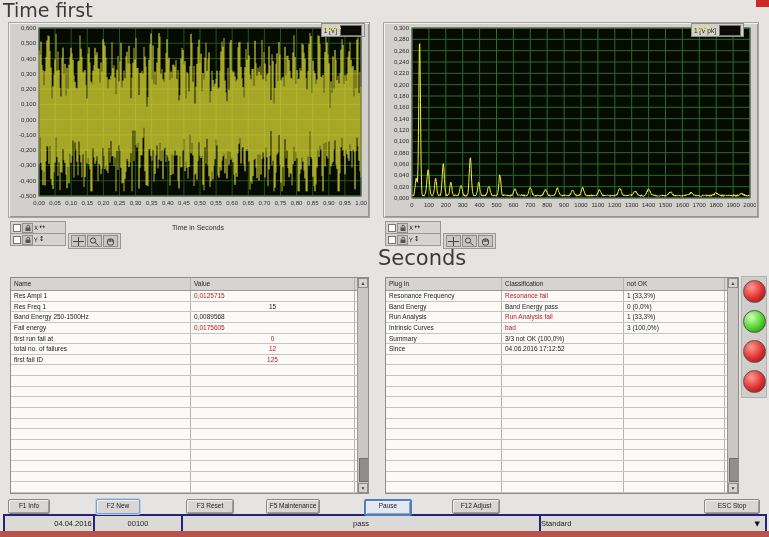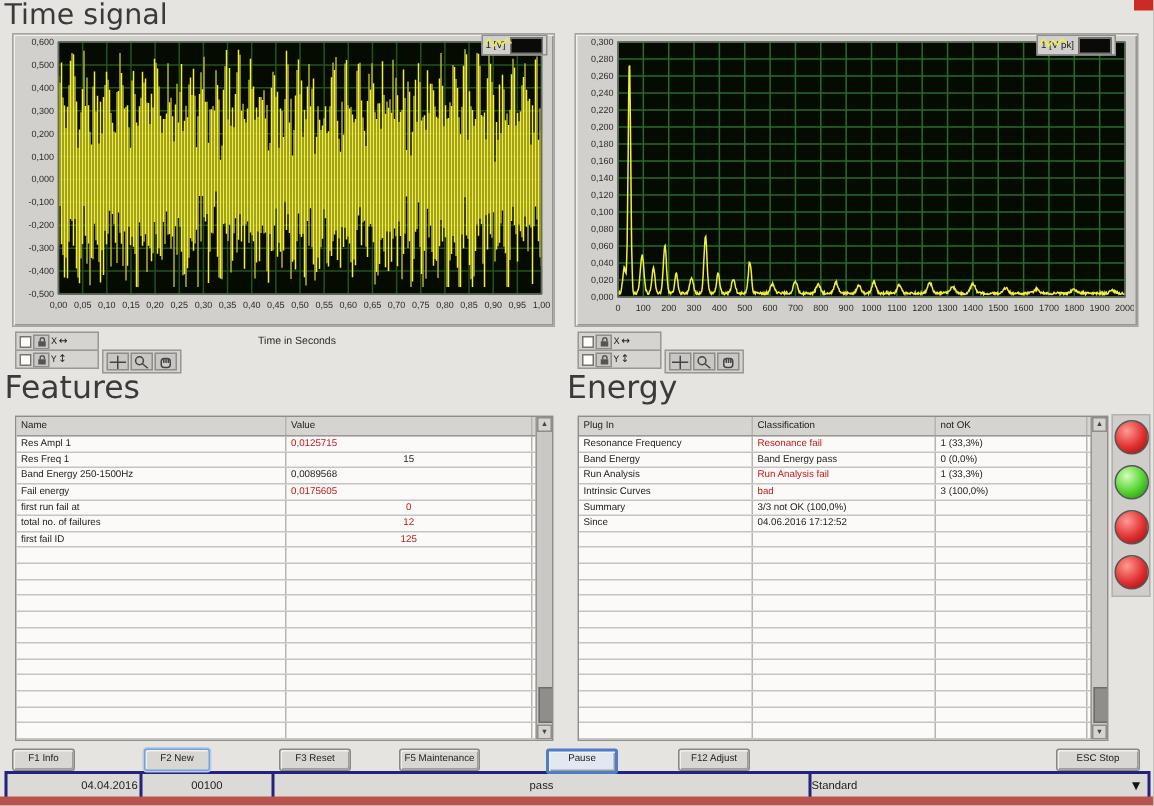--- a/index.html
+++ b/index.html
@@ -54,21 +54,21 @@
   .corner-red{position:absolute;left:756px;top:0;width:13px;height:7px;background:#cc2a22;}
   .bottom-red{position:absolute;left:0;top:531px;width:769px;height:6px;background:#b8544c;}
 </style>
 </head>
 <body>
 
 <div class="screen" id="screen">
 
   <div class="corner-red"></div>
 
-  <div class="hd" style="left:3px;top:0;">Time signal</div>
+  <div class="hd" style="left:3px;top:0;">Time first</div>
 
   <div class="graph" style="left:8px;top:22px;width:360px;height:194px;">
     <svg id="time-svg" width="358" height="192">
         <rect x="30" y="5" width="322" height="168" fill="#060b02"></rect>
         <line x1="30" y1="5" x2="30" y2="173" stroke="#24521b" stroke-width="1"></line>
         <text x="30" y="182" text-anchor="middle" fill="#2b2b2b" font-size="6">0,00</text>
         <line x1="46.1" y1="5" x2="46.1" y2="173" stroke="#24521b" stroke-width="1"></line>
         <text x="46.1" y="182" text-anchor="middle" fill="#2b2b2b" font-size="6">0,05</text>
         <line x1="62.2" y1="5" x2="62.2" y2="173" stroke="#24521b" stroke-width="1"></line>
         <text x="62.2" y="182" text-anchor="middle" fill="#2b2b2b" font-size="6">0,10</text>
@@ -231,22 +231,21 @@
     <div class="legend" style="right:14px;">
       <span>1 [V pk]</span>
       <span class="legend-icon">
         <svg width="20" height="9">
             <polyline points="1,6 4,2 7,7 10,3 13,6 16,2 19,5" fill="none" stroke="#f2ef3c" stroke-width="1"></polyline>
           </svg>
       </span>
     </div>
   </div>
 
-  <div class="hd2" style="left:3px;top:247px;">Features</div>
-  <div class="hd2" style="left:378px;top:247px;">Energy</div>
+  <div class="hd2" style="left:378px;top:247px;">Seconds</div>
 
   <div class="tbl" id="features-table" style="left:10px;top:277px;width:357px;height:215px;">
       <div class="thead">
         <div class="tcell" style="width: 180px;">Name</div>
         <div class="tcell" style="width: 164px;">Value</div>
       </div>
       <div class="trow" style="height: 10.6316px;">
         <div class="tcell" style="width: 180px;">Res Ampl 1</div>
         <div class="tcell red" style="width: 164px;">0,0125715</div>
       </div>

